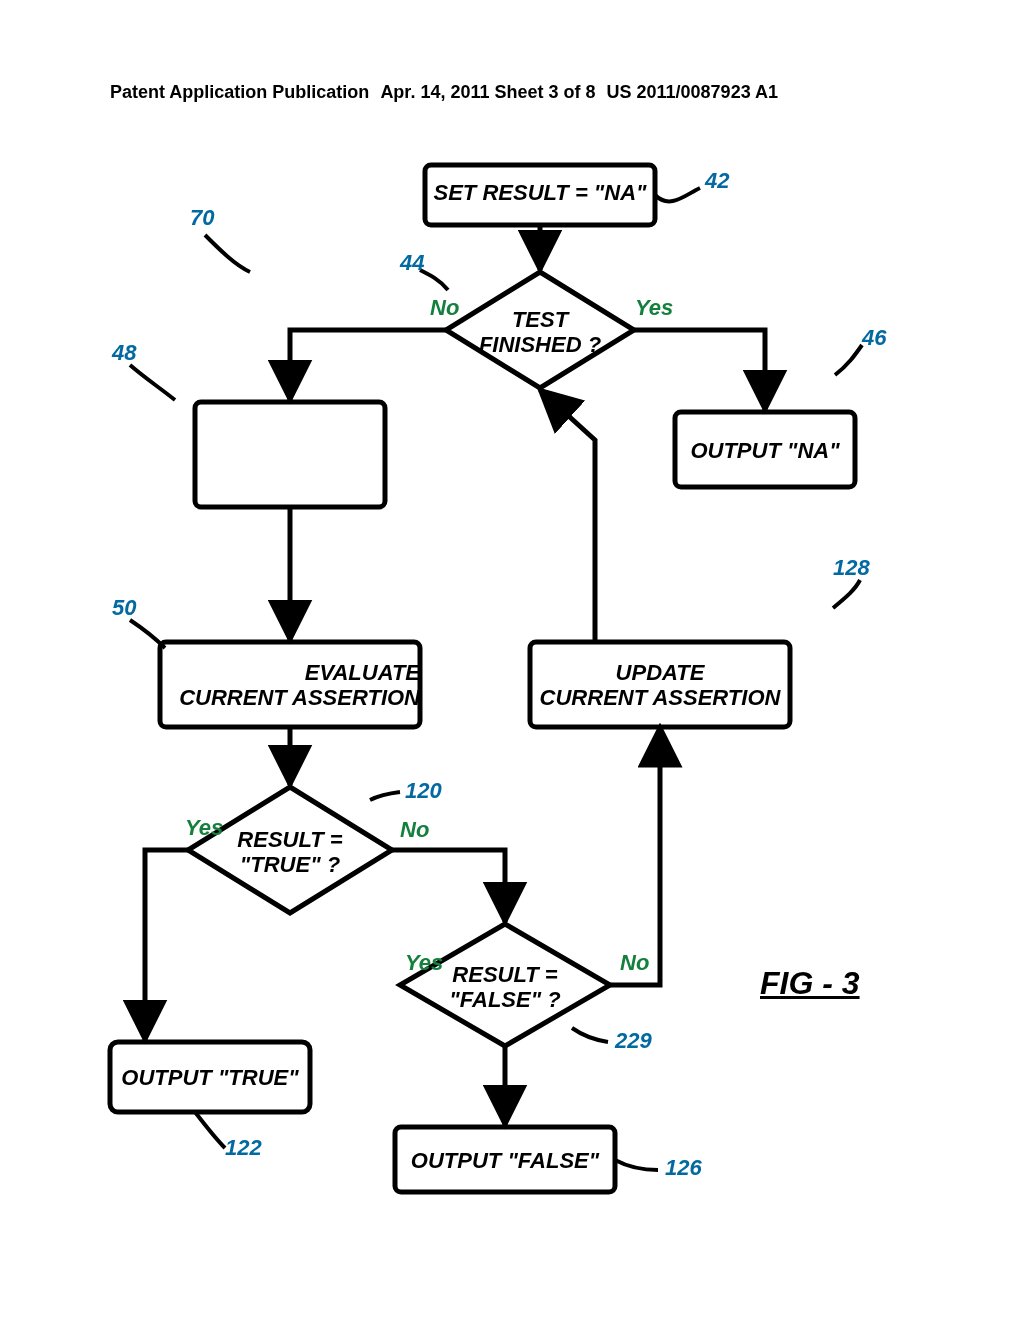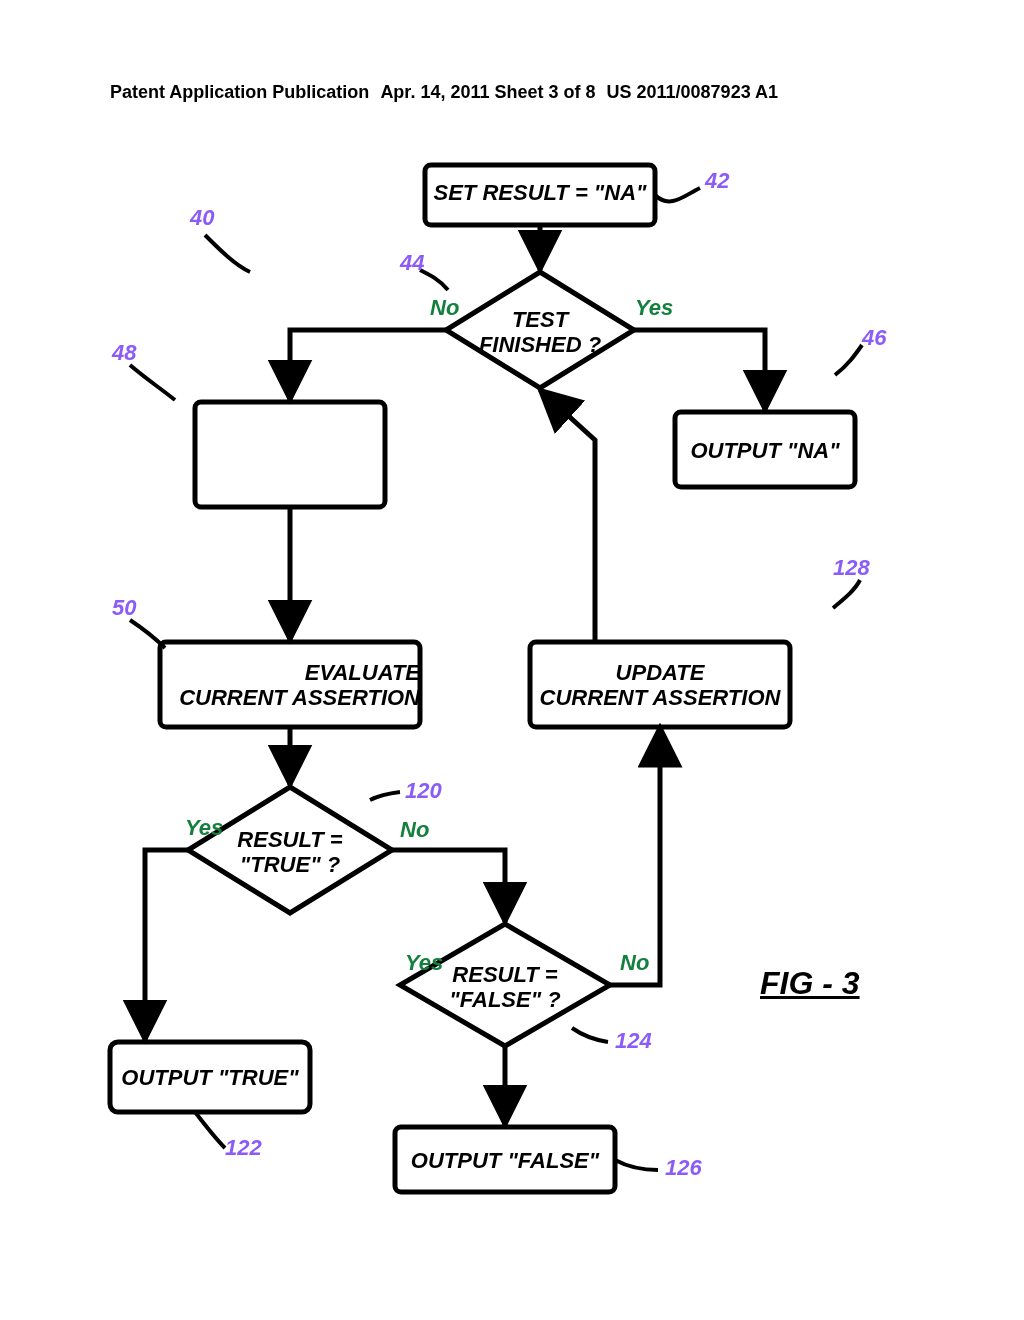--- a/index.html
+++ b/index.html
@@ -36,21 +36,21 @@
     top: 0;
     width: 1024px;
     height: 1320px;
   }
 
   .label {
     position: absolute;
     font-style: italic;
     font-weight: bold;
     font-size: 22px;
-    color: #8b5cf6;
+    color: #0369a1;
     white-space: nowrap;
   }
   .boxlabel {
     position: absolute;
     font-style: italic;
     font-weight: bold;
     font-size: 22px;
     color: #000;
     text-align: center;
     line-height: 1.15;
@@ -167,26 +167,26 @@
   <div class="boxlabel" style="left:530px; top:660px; width:260px; white-space:pre-line;">UPDATE
 CURRENT ASSERTION</div>
 
   <div class="edgelabel" style="left:430px; top:295px;">No</div>
   <div class="edgelabel" style="left:635px; top:295px;">Yes</div>
   <div class="edgelabel" style="left:185px; top:815px;">Yes</div>
   <div class="edgelabel" style="left:400px; top:817px;">No</div>
   <div class="edgelabel" style="left:405px; top:950px;">Yes</div>
   <div class="edgelabel" style="left:620px; top:950px;">No</div>
 
-  <div class="label" style="left:190px; top:205px;">40</div>
+  <div class="label" style="left:190px; top:205px;">70</div>
   <div class="label" style="left:705px; top:168px;">42</div>
   <div class="label" style="left:400px; top:250px;">44</div>
   <div class="label" style="left:862px; top:325px;">46</div>
   <div class="label" style="left:112px; top:340px;">48</div>
   <div class="label" style="left:112px; top:595px;">50</div>
   <div class="label" style="left:405px; top:778px;">120</div>
   <div class="label" style="left:225px; top:1135px;">122</div>
-  <div class="label" style="left:615px; top:1028px;">124</div>
+  <div class="label" style="left:615px; top:1028px;">229</div>
   <div class="label" style="left:665px; top:1155px;">126</div>
   <div class="label" style="left:833px; top:555px;">128</div>
 
   <div class="fig" style="left:748px; top:965px;">FIG - 3</div>
 </div>
 
 </body></html>

